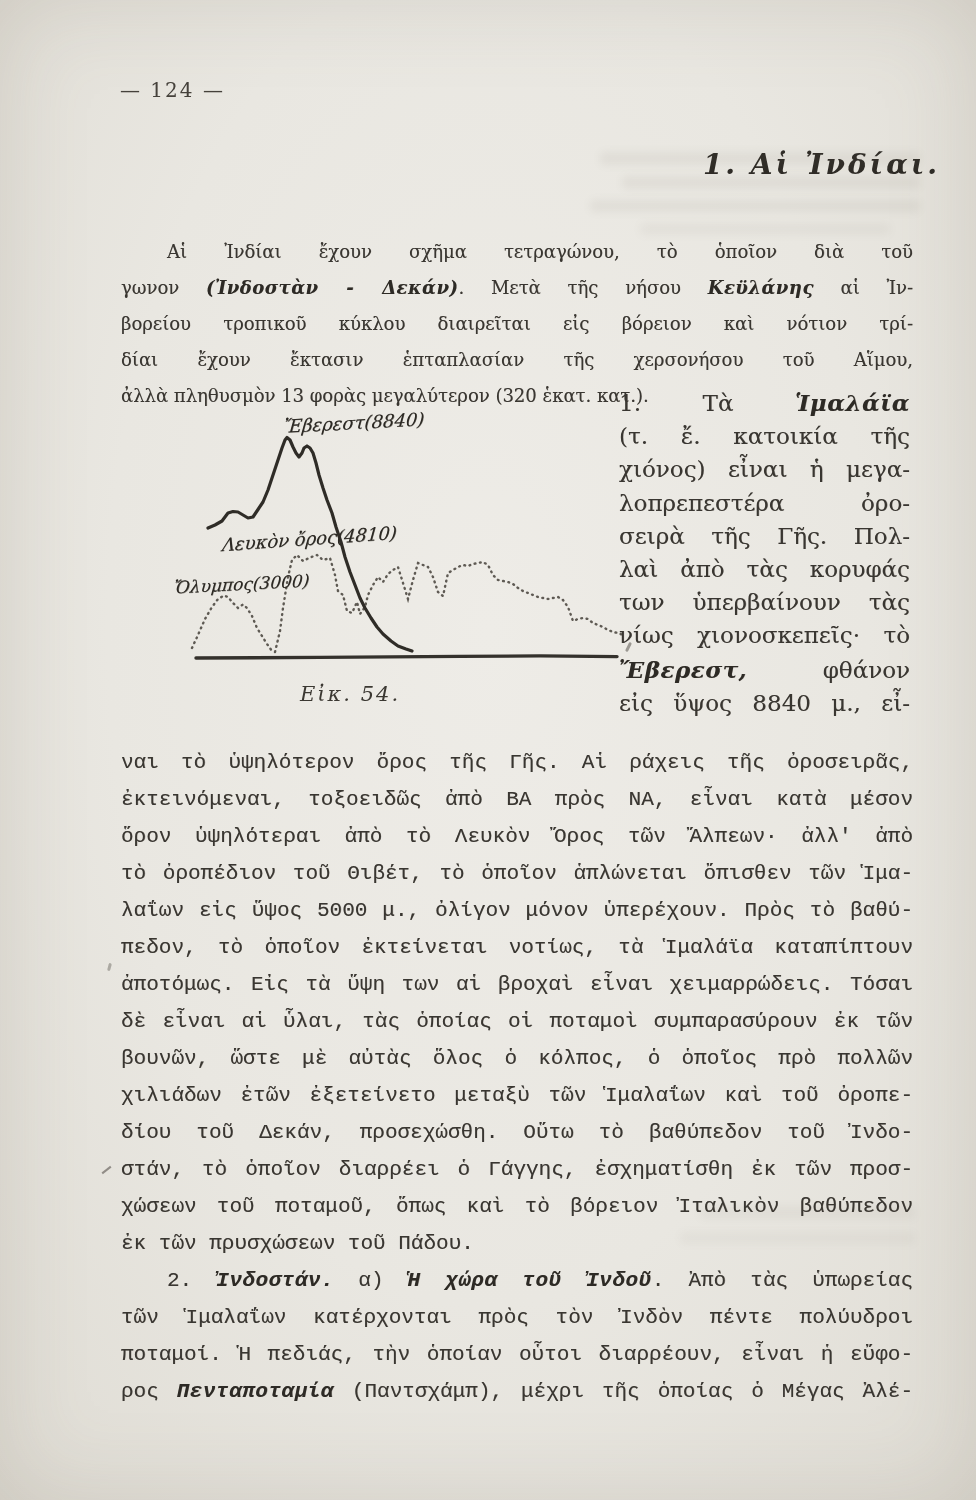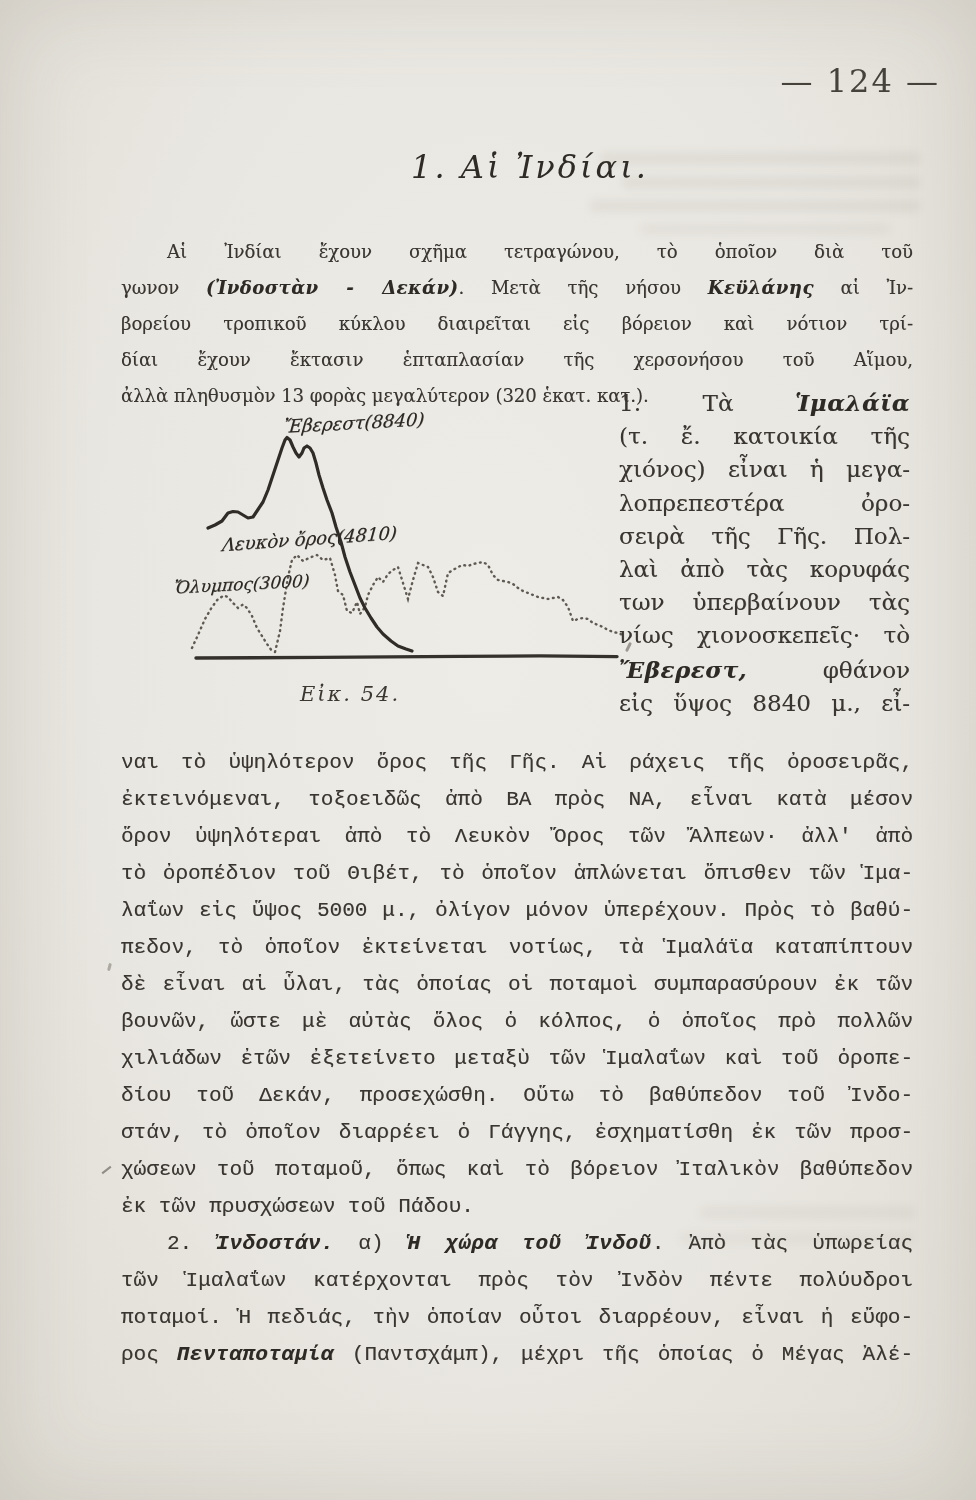--- a/index.html
+++ b/index.html
@@ -4,26 +4,26 @@
 <style>
   html,body{margin:0;padding:0;}
   .page{
     position:relative; width:976px; height:1500px; overflow:hidden;
     background:radial-gradient(ellipse at 50% 42%, #eeece7 0%, #e9e7e1 55%, #dfdcd4 100%);
     box-shadow:inset 0 0 90px rgba(120,110,95,.18);
     font-family:"DejaVu Serif","Liberation Serif",serif;
     color:#393631;
   }
   .pagenum{
-    position:absolute; left:120px; top:62px; width:820px; text-align:right;
-    font-size:32px; letter-spacing:2px; color:#45413b;
+    position:absolute; left:120px; top:78px; width:820px; text-align:left;
+    font-size:20px; letter-spacing:2px; color:#45413b;
   }
   .title{
-    position:absolute; left:120px; top:148px; width:820px; text-align:center;
-    font-size:32px; font-weight:normal; font-style:italic; letter-spacing:3px; color:#2e2b26;
+    position:absolute; left:120px; top:148px; width:820px; text-align:right;
+    font-size:28px; font-weight:bold; font-style:italic; letter-spacing:3px; color:#2e2b26;
   }
   .tblock{position:absolute; text-shadow:0.3px 0.3px 0.5px rgba(62,56,48,.42);}
   #p1   {left:121px; top:234px; width:792px; font-size:18px; line-height:36px;}
   #col  {left:619px; top:386px; width:291px; font-size:23px; line-height:33.2px;}
   #body {left:121px; top:744px; width:792px; font-size:21px; line-height:37px;font-family:Liberation Mono, monospace;}
   .line{text-align:justify; text-align-last:justify;}
   .line.end{text-align-last:left;}
   .line.ind{text-indent:46px;}
   .b{font-weight:bold; font-style:italic; letter-spacing:.5px; color:#2d2a25;}
   
@@ -99,20 +99,21 @@
       <div class="line">εἰς ὕψος 8840 μ., εἶ-</div>
     </div>
 
   <div class="tblock" id="body">
       <div class="line">ναι τὸ ὑψηλότερον ὄρος τῆς Γῆς. Αἱ ράχεις τῆς ὀροσειρᾶς,</div>
       <div class="line">ἐκτεινόμεναι, τοξοειδῶς ἀπὸ ΒΑ πρὸς ΝΑ, εἶναι κατὰ μέσον</div>
       <div class="line">ὅρον ὑψηλότεραι ἀπὸ τὸ Λευκὸν Ὄρος τῶν Ἄλπεων· ἀλλ' ἀπὸ</div>
       <div class="line">τὸ ὀροπέδιον τοῦ Θιβέτ, τὸ ὁποῖον ἁπλώνεται ὄπισθεν τῶν Ἱμα-</div>
       <div class="line">λαΐων εἰς ὕψος 5000 μ., ὀλίγον μόνον ὑπερέχουν. Πρὸς τὸ βαθύ-</div>
       <div class="line">πεδον, τὸ ὁποῖον ἐκτείνεται νοτίως, τὰ Ἱμαλάϊα καταπίπτουν</div>
+      <div class="line">ἀποτόμως. Εἰς τὰ ὕψη των αἱ βροχαὶ εἶναι χειμαρρώδεις. Τόσαι</div>
       <div class="line">δὲ εἶναι αἱ ὗλαι, τὰς ὁποίας οἱ ποταμοὶ συμπαρασύρουν ἐκ τῶν</div>
       <div class="line">βουνῶν, ὥστε μὲ αὐτὰς ὅλος ὁ κόλπος, ὁ ὁποῖος πρὸ πολλῶν</div>
       <div class="line">χιλιάδων ἐτῶν ἐξετείνετο μεταξὺ τῶν Ἱμαλαΐων καὶ τοῦ ὀροπε-</div>
       <div class="line">δίου τοῦ Δεκάν, προσεχώσθη. Οὕτω τὸ βαθύπεδον τοῦ Ἰνδο-</div>
       <div class="line">στάν, τὸ ὁποῖον διαρρέει ὁ Γάγγης, ἐσχηματίσθη ἐκ τῶν προσ-</div>
       <div class="line">χώσεων τοῦ ποταμοῦ, ὅπως καὶ τὸ βόρειον Ἰταλικὸν βαθύπεδον</div>
       <div class="line end">ἐκ τῶν πρυσχώσεων τοῦ Πάδου.</div>
       <div class="line ind">2. <span class="b">Ἰνδοστάν.</span> α) <span class="b">Ἡ χώρα τοῦ Ἰνδοῦ</span>. Ἀπὸ τὰς ὑπωρείας</div>
       <div class="line">τῶν Ἱμαλαΐων κατέρχονται πρὸς τὸν Ἰνδὸν πέντε πολύυδροι</div>
       <div class="line">ποταμοί. Ἡ πεδιάς, τὴν ὁποίαν οὗτοι διαρρέουν, εἶναι ἡ εὔφο-</div>

